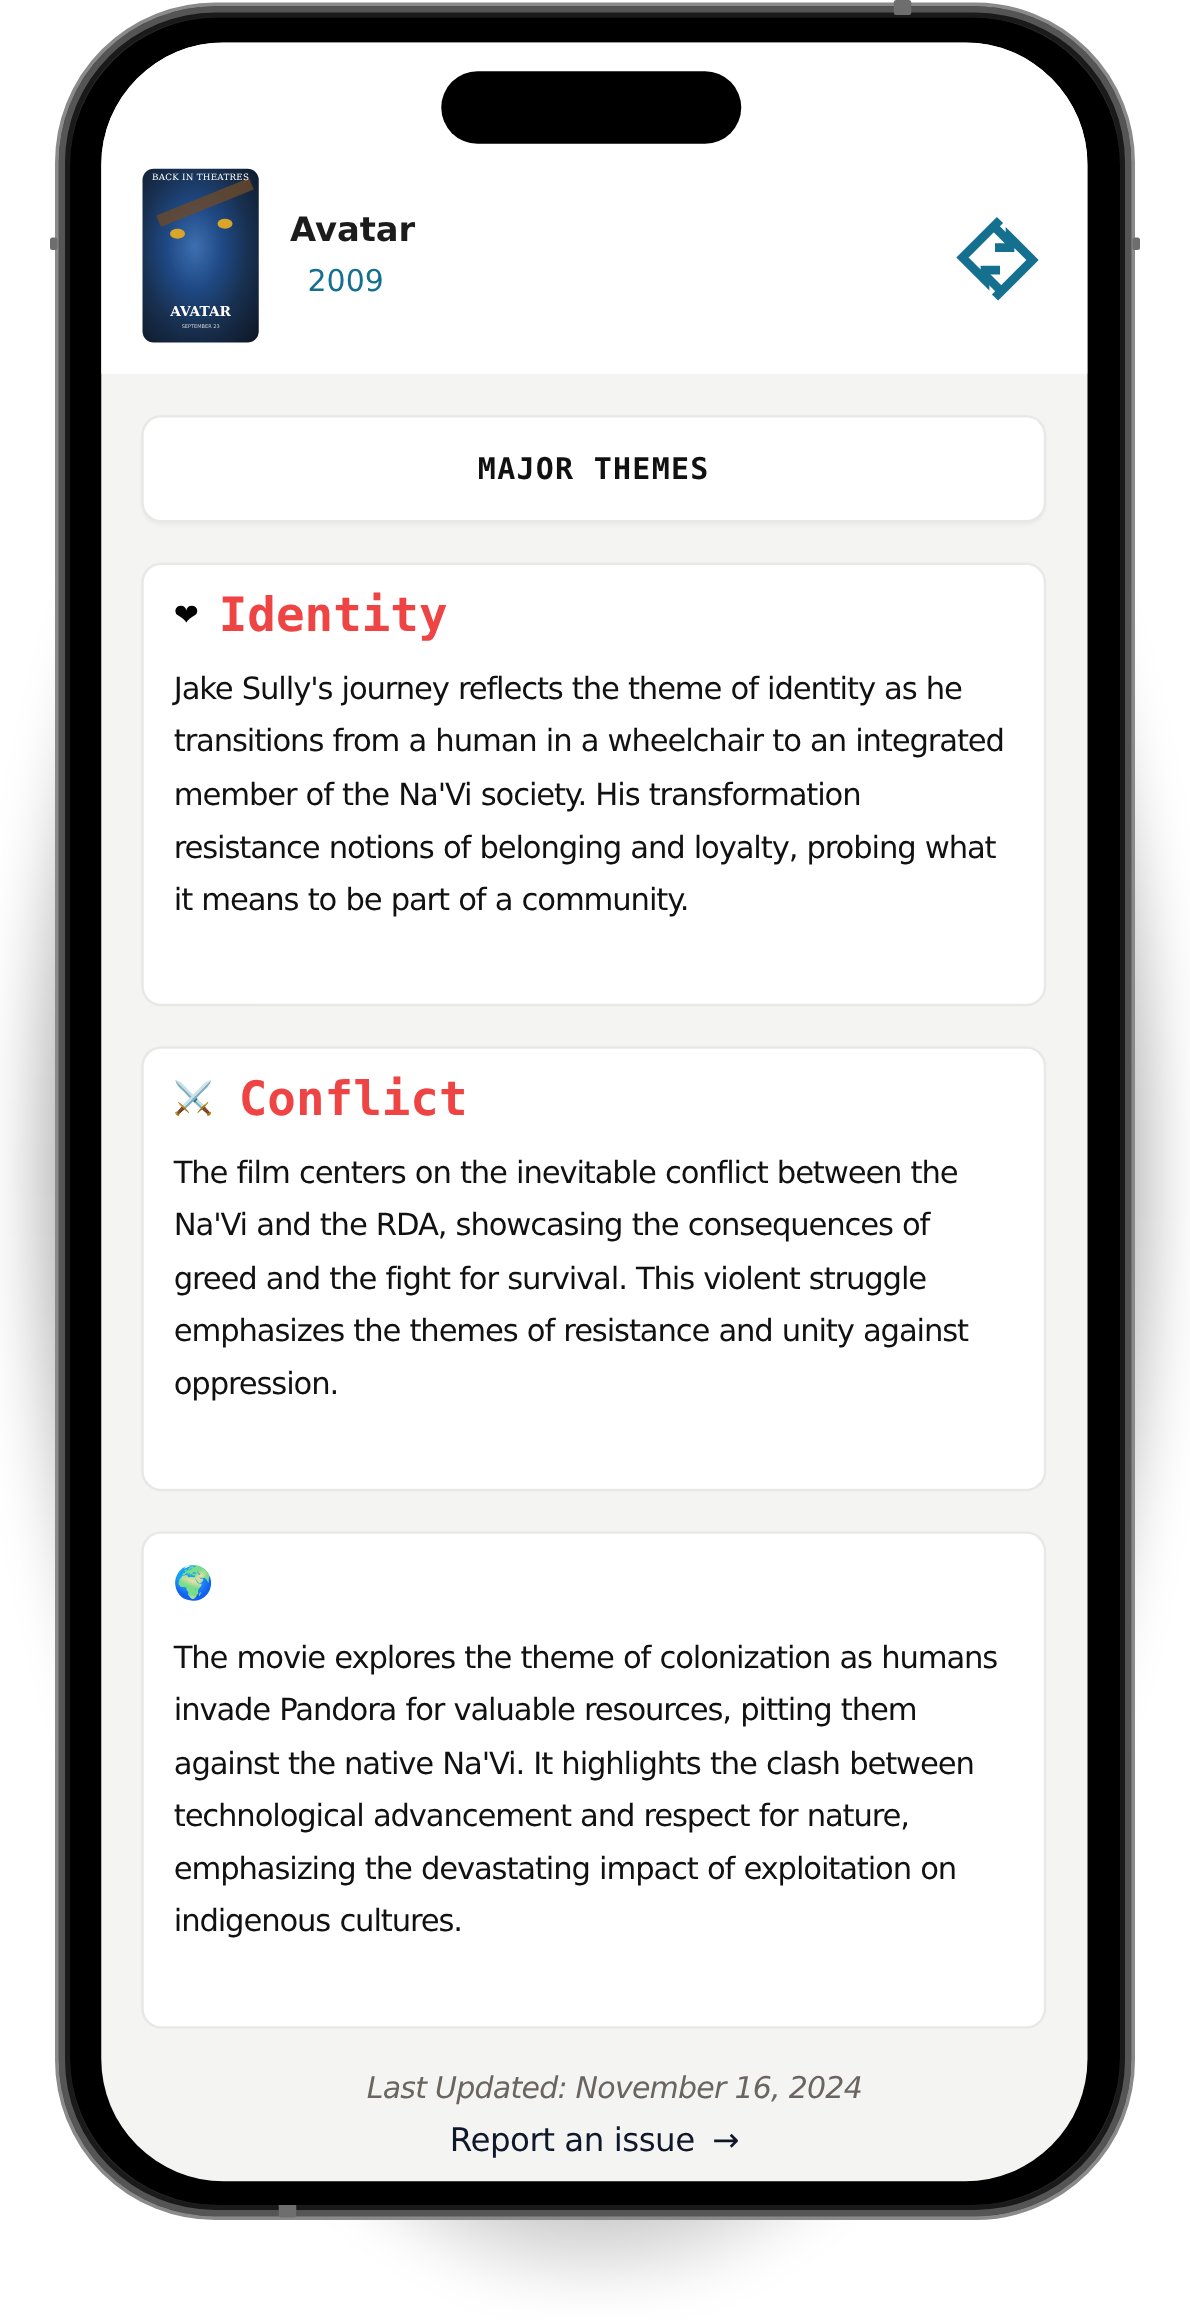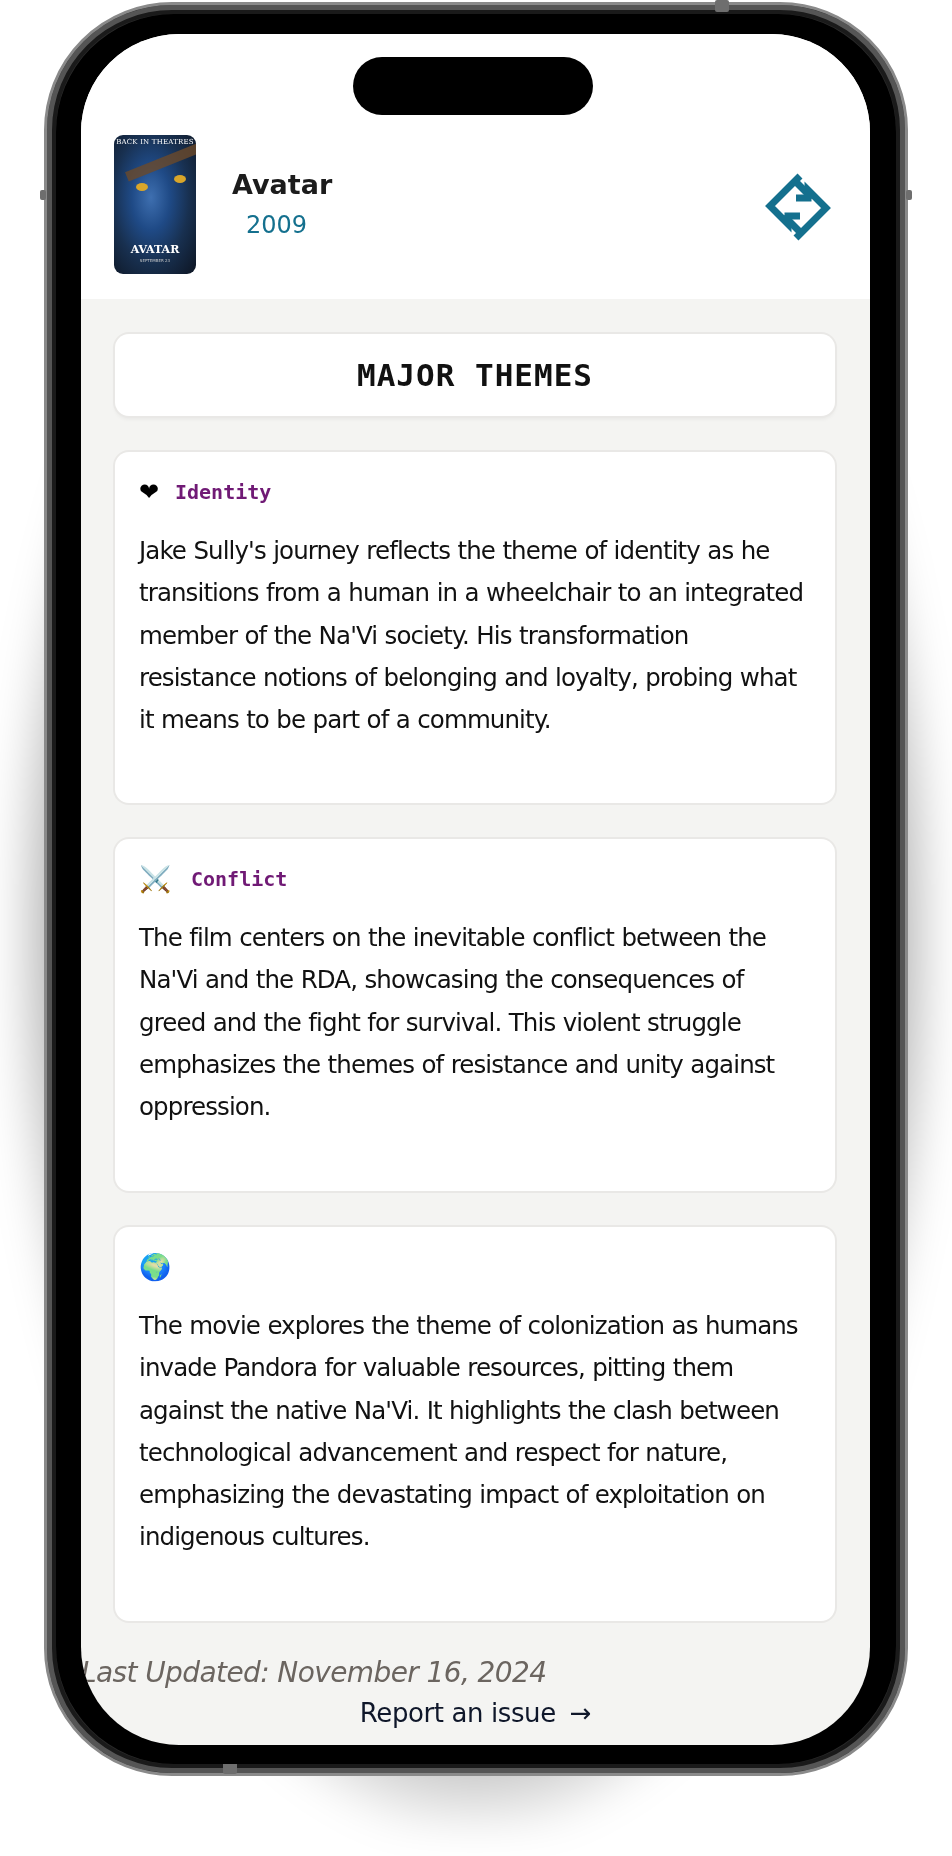--- a/index.html
+++ b/index.html
@@ -32,21 +32,21 @@
   }
   .island {
     position: absolute; left: 272px; top: 23px; width: 240px; height: 58px;
     border-radius: 29px; background: #000; z-index: 5;
   }
 
   .header {
     position: absolute; left: 0; top: 0; width: 789px; height: 265px; background: #fff;
   }
   .poster {
-    position: absolute; left: 33px; top: 101px; width: 82px; height: 139px;
+    position: absolute; left: 33px; top: 101px; width: 93px; height: 139px;
     border-radius: 9px; overflow: hidden;
     background: radial-gradient(ellipse at 45% 45%, #3e6fb0 0%, #1f4a86 30%, #183050 60%, #0d1522 100%);
   }
   .poster .eye1 { position:absolute; left: 22px; top: 48px; width: 12px; height: 8px; border-radius: 50%; background:#d9a62a; }
   .poster .eye2 { position:absolute; left: 60px; top: 40px; width: 12px; height: 8px; border-radius: 50%; background:#d9a62a; }
   .poster .band { position:absolute; left: 10px; top: 22px; width: 80px; height: 10px; background:#6b4a2a; transform: rotate(-22deg); opacity:.8; }
   .poster .ptop {
     position: absolute; left: 0; top: 3px; width: 100%; text-align: center;
     font-family: "DejaVu Serif", serif; font-size: 7px; color: #fff; letter-spacing: .2px;
   }
@@ -68,44 +68,44 @@
   }
   .logo { position: absolute; left: 681px; top: 137px; width: 72px; height: 72px; }
 
   .title-card {
     position: absolute; left: 34px; top: 300px; width: 720px; height: 82px;
     background: #fff; border-radius: 14px;
     box-shadow: 0 0 0 2px #e9e8e6, 0 3px 4px rgba(0,0,0,0.06);
     display: flex; align-items: center; justify-content: center;
   }
   .title-card span {
-    font-family: "DejaVu Sans Mono", monospace; font-weight: bold; font-size: 31px; color: #111;
+    font-family: "DejaVu Sans Mono", monospace; font-weight: bold; font-size: 24px; color: #111;
     letter-spacing: 1px;
   }
 
   .card {
     position: absolute; left: 34px; width: 720px;
     background: #fff; border-radius: 14px;
     box-shadow: 0 0 0 2px #e9e8e6;
     padding: 20px 24px 0 24px;
   }
   .card-head { display: flex; align-items: center; height: 40px; }
   .card-icon { width: 36px; font-size: 26px; line-height: 1; display: inline-block; }
   .card-title {
-    font-family: "DejaVu Sans Mono", monospace; font-weight: bold; font-size: 20px; color: #701a75;
+    font-family: "DejaVu Sans Mono", monospace; font-weight: bold; font-size: 38px; color: #ef4444;
   }
   .card-body {
     margin-top: 18px;
     font-family: "DejaVu Sans", sans-serif; font-size: 24.5px; line-height: 42.3px; color: #111;
     letter-spacing: -0.9px; word-spacing: 0.5px;
   }
 
   .updated {
-    position: absolute; left: 0; top: 1622px; width: 789px; text-align: left;
-    font-family: "DejaVu Sans", sans-serif; font-style: italic; font-size: 28px; color: #6b6560;
+    position: absolute; left: 16px; top: 1622px; width: 789px; text-align: center;
+    font-family: "DejaVu Sans", sans-serif; font-style: italic; font-size: 24px; color: #6b6560;
     letter-spacing: -0.6px;
   }
   .report {
     position: absolute; left: 0; top: 1664px; width: 789px; text-align: center;
     font-family: "DejaVu Sans", sans-serif; font-size: 26px; color: #0f172a; letter-spacing: -0.4px;
   }
   .report .arrow { display: inline-block; margin-left: 14px; font-size: 26px; }
 </style>
 </head>
 <body>

